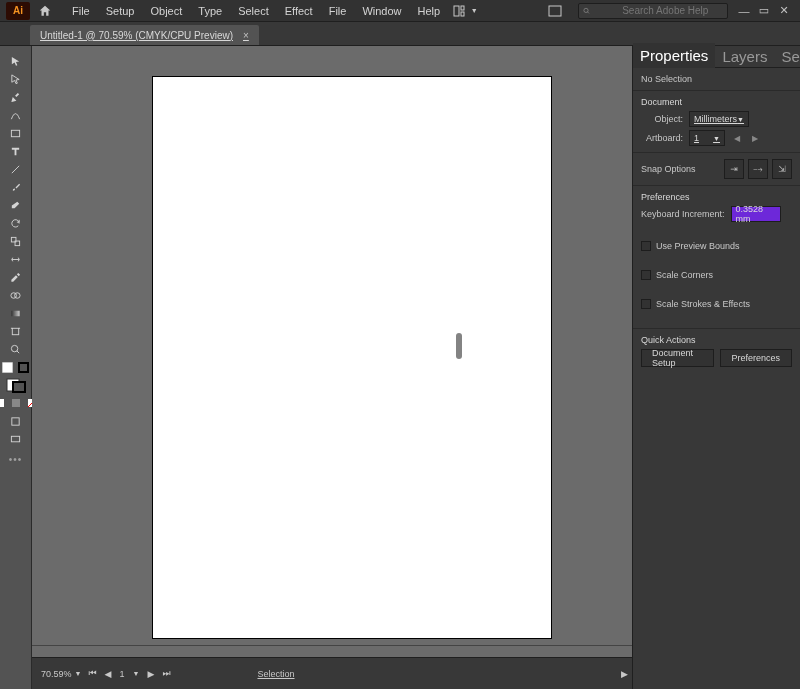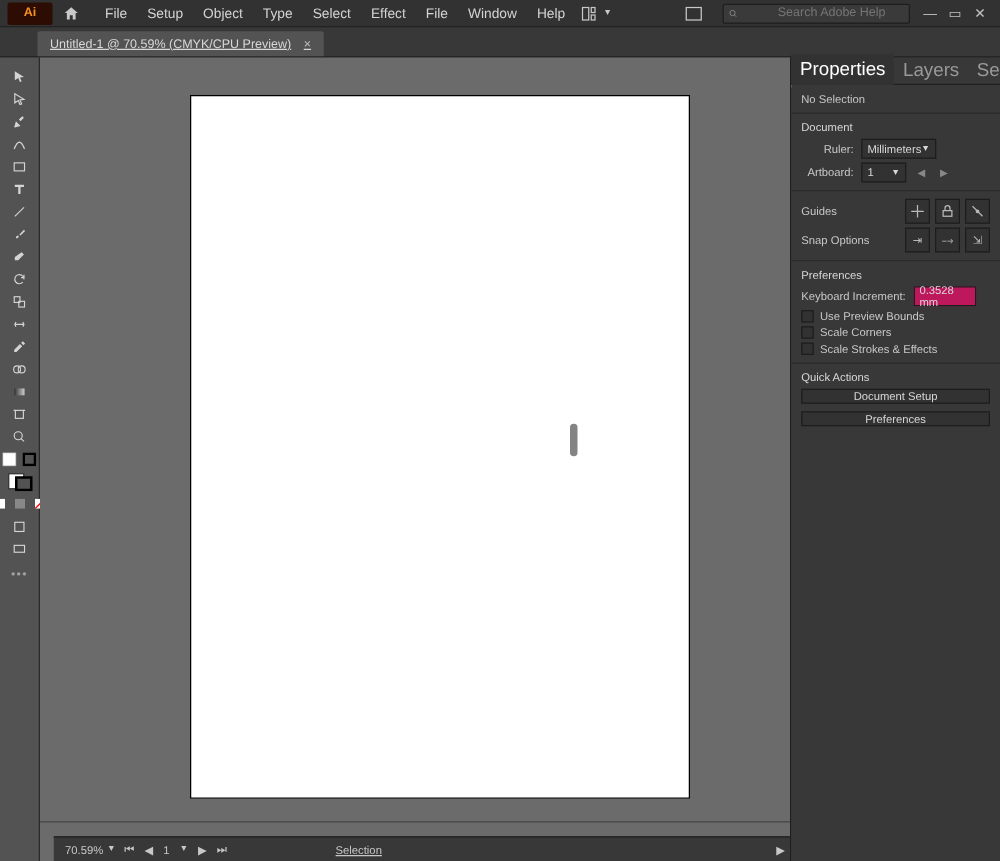--- a/index.html
+++ b/index.html
@@ -1,20 +1,20 @@
 <!DOCTYPE html>
 <html><head>
 <meta charset="utf-8">
 <style>
 * { margin: 0; padding: 0; box-sizing: border-box; font-family: "Segoe UI", Arial, sans-serif; }
 body { width: 800px; height: 689px; background: #323232; color: #d4d4d4; font-size: 10px; overflow: hidden; }
 
 
 .menubar { height: 22px; background: #323232; display: flex; align-items: center; padding: 0 6px; border-bottom: 1px solid #1f1f1f; }
-.ai-logo { width: 36px; height: 18px; background: #2d0c03; color: #f59321; display: flex; align-items: center; justify-content: center; font-size: 10px; font-weight: bold; margin-right: 6px; border-radius: 2px; }
+.ai-logo { width: 24px; height: 18px; background: #2d0c03; color: #f59321; display: flex; align-items: center; justify-content: center; font-size: 10px; font-weight: bold; margin-right: 6px; border-radius: 2px; }
 .home-icon { width: 18px; height: 18px; display: flex; align-items: center; justify-content: center; margin-right: 10px; color: #c8c8c8; }
 .menu-item { padding: 2px 8px; font-size: 11px; color: #d4d4d4; cursor: default; }
 .menu-spacer { flex: 1; }
 .ws-switch { width: 26px; height: 16px; display: flex; align-items: center; justify-content: center; margin: 0 4px; }
 .screen-mode { width: 26px; height: 16px; display: flex; align-items: center; justify-content: center; margin: 0 4px; }
 .search-wrap { display: flex; align-items: center; background: #3a3a3a; border: 1px solid #1d1d1d; border-radius: 2px; height: 16px; width: 150px; padding: 0 4px; margin: 0 6px; }
 .search-input { background: transparent; border: none; outline: none; color: #999; font-size: 10px; width: 100%; margin-left: 32px; }
 .win-btn { width: 20px; height: 18px; display: flex; align-items: center; justify-content: center; color: #c0c0c0; font-size: 11px; }
 
 
@@ -33,46 +33,46 @@
 .tool-dots { margin-top: 6px; color: #a0a0a0; letter-spacing: 1px; }
 
 
 .canvas-area { flex: 1; background: #6b6b6b; position: relative; display: flex; flex-direction: column; }
 .canvas-scroll { flex: 1; position: relative; overflow: hidden; }
 .artboard { position: absolute; left: 120px; top: 30px; width: 400px; height: 563px; background: #ffffff; border: 1px solid #000; }
 .hscroll-track { height: 12px; background: #6b6b6b; border-top: 1px solid #444; display: flex; align-items: center; }
 .scroll-knob { position: absolute; right: 170px; top: 50%; transform: translateY(-50%); width: 6px; height: 26px; background: #838383; border-radius: 3px; }
 
 
-.statusbar { height: 20px; background: #383838; border-top: 1px solid #1f1f1f; display: flex; align-items: center; font-size: 9px; color: #c8c8c8; padding: 0 4px; margin-left: 11px; }
+.statusbar { height: 32px; background: #383838; border-top: 1px solid #1f1f1f; display: flex; align-items: center; font-size: 9px; color: #c8c8c8; padding: 0 4px; }
 .status-field { padding: 0 5px; display: flex; align-items: center; gap: 3px; }
 .sb-dropdown { font-size: 7px; }
 .status-nav { display: flex; align-items: center; gap: 4px; }
 .status-nav span { padding: 0 2px; }
 .status-sel { margin-left: 80px; text-decoration: underline; }
 
 
 .right-panels { width: 168px; background: #383838; border-left: 1px solid #1f1f1f; display: flex; flex-direction: column; }
 .panel-tabs { height: 22px; display: flex; align-items: center; border-bottom: 1px solid #1f1f1f; }
 .panel-tab { padding: 4px 7px; font-size: 15px; color: #999; }
 .panel-tab.active { background: #323232; color: #fff; border-bottom: 2px solid #fff; }
 .panel-body { flex: 1; background: #383838; padding: 6px 8px; font-size: 9px; color: #c8c8c8; overflow: hidden;}
 .section-title { font-size: 9px; color: #d8d8d8; margin: 6px 0 4px; }
 .row { display: flex; align-items: center; margin: 3px 0; gap: 6px; }
 .row .lbl { flex: 0 0 auto; text-align: right; min-width: 42px; }
-.dropdown { background: #323232; border: 1px solid #1d1d1d; height: 16px; display: flex; align-items: center; padding: 0 4px; font-size: 9px; color: #d8d8d8; min-width: 60px; justify-content: space-between; }
+.dropdown { background: #323232; border: 1px solid #1d1d1d; height: 16px; display: flex; align-items: center; padding: 0 4px; font-size: 9px; color: #d8d8d8; min-width: 60px; justify-content: space-between; text-decoration: underline; }
 .dropdown .dd-caret { font-size: 7px; }
 .btn { background: #323232; border: 1px solid #1d1d1d; height: 18px; padding: 0 10px; display: flex; align-items: center; justify-content: center; font-size: 9px; color: #d8d8d8; }
-.btn-row { display: flex; gap: 6px; margin-top: 4px; flex-direction: column; }
+.btn-row { display: flex; gap: 6px; margin-top: 4px; }
 .icon-btn-row { display: flex; gap: 4px; }
 .icon-btn { width: 20px; height: 20px; background: #323232; border: 1px solid #1d1d1d; display: flex; align-items: center; justify-content: center; color: #b8b8b8; font-size: 9px; }
 .splitter { height: 1px; background: #2a2a2a; margin: 6px -8px; }
-.chk { display: flex; align-items: center; gap: 5px; margin: 3px 0; }
+.chk { display: flex; align-items: center; gap: 5px; margin: 19px 0; }
 .chk-box { width: 10px; height: 10px; border: 1px solid #1d1d1d; background: #323232; }
-.num-input { background: #be185d; border: 1px solid #1d1d1d; height: 16px; width: 50px; padding: 0 4px; font-size: 9px; color: #d8d8d8; display: flex; align-items: center; }
+.num-input { background: #6d28d9; border: 1px solid #1d1d1d; height: 16px; width: 50px; padding: 0 4px; font-size: 9px; color: #d8d8d8; display: flex; align-items: center; }
 .arrow-btn { width: 12px; height: 14px; display: flex; align-items: center; justify-content: center; color: #888; font-size: 8px;}
 svg { display: block; }
 </style>
 </head>
 <body>
 
 <div class="menubar">
   <div class="ai-logo">Ai</div>
   <div class="home-icon">
     <svg width="14" height="14" viewBox="0 0 24 24" fill="#c8c8c8">
@@ -299,61 +299,38 @@
     <div class="panel-tabs">
       <div class="panel-tab active">Properties</div>
       <div class="panel-tab">Layers</div>
       <div class="panel-tab">Selection</div>
     </div>
     <div class="panel-body">
       <div>No Selection</div>
       <div class="splitter"></div>
       <div class="section-title">Document</div>
       <div class="row">
-        <div class="lbl">Ruler:</div>
+        <div class="lbl">Object:</div>
         <div class="dropdown">
             <span>Millimeters</span>
             <span class="dd-caret">▼</span>
           </div>
       </div>
       <div class="row">
         <div class="lbl">Artboard:</div>
         <div class="dropdown" style="min-width:36px">
             <span>1</span>
             <span class="dd-caret">▼</span>
           </div>
         <div class="arrow-btn">◀</div>
         <div class="arrow-btn">▶</div>
       </div>
       <div class="splitter"></div>
 
       <div class="row">
-        <div style="flex:1">Guides</div>
-        <div class="icon-btn-row">
-          <div class="icon-btn">
-              <svg width="12" height="12" viewBox="0 0 24 24" fill="none" stroke="#b8b8b8" stroke-width="2">
-                <line x1="12" y1="2" x2="12" y2="22"></line>
-                <line x1="2" y1="12" x2="22" y2="12"></line>
-              </svg>
-            </div>
-          <div class="icon-btn">
-              <svg width="12" height="12" viewBox="0 0 24 24" fill="none" stroke="#b8b8b8" stroke-width="2">
-                <rect x="5" y="11" width="14" height="9"></rect>
-                <path d="M8 11V7a4 4 0 018 0v4"></path>
-              </svg>
-            </div>
-          <div class="icon-btn">
-              <svg width="12" height="12" viewBox="0 0 24 24" fill="none" stroke="#b8b8b8" stroke-width="2">
-                <line x1="4" y1="4" x2="20" y2="20"></line>
-                <circle cx="12" cy="12" r="2" fill="#b8b8b8"></circle>
-              </svg>
-            </div>
-        </div>
-      </div>
-      <div class="row">
         <div style="flex:1">Snap Options</div>
         <div class="icon-btn-row">
           <div class="icon-btn">⇥</div>
           <div class="icon-btn">⤍</div>
           <div class="icon-btn">⇲</div>
         </div>
       </div>
       <div class="splitter"></div>
 
       <div class="section-title">Preferences</div>

